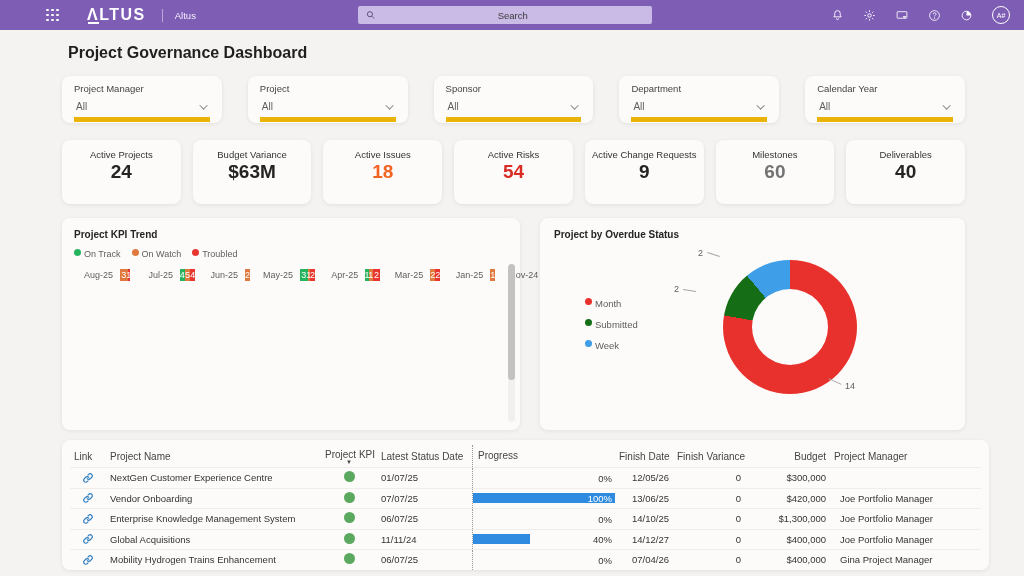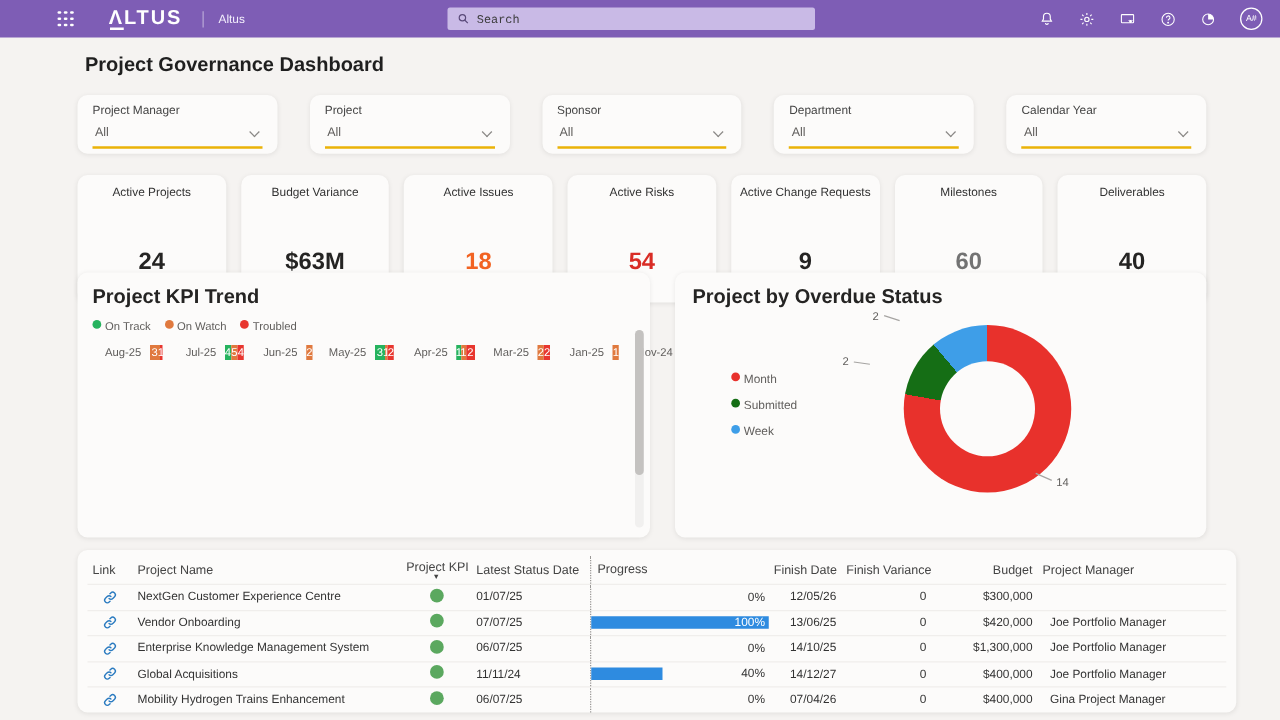--- a/index.html
+++ b/index.html
@@ -9,46 +9,46 @@
 
   
   .topbar { position:absolute; left:0; top:0; width:1024px; height:30px; background:#7E5DB5; display:flex; align-items:center; padding:0 14px; }
   .waffle { display:grid; grid-template-columns:repeat(3,3px); grid-template-rows:repeat(3,3px); gap:2px; margin-left:32px; cursor:pointer; }
   .waffle i { width:2.5px; height:2.5px; background:#fff; border-radius:50%; }
   .logo { position:relative; color:#fff; font-size:16px; font-weight:bold; letter-spacing:1.5px; margin-left:28px; }
   .logo-underline { position:absolute; left:1px; bottom:0px; width:11px; height:2px; background:#fff; }
   .tb-divider { width:1px; height:13px; background:rgba(255,255,255,.45); margin-left:16px; }
   .app-name { color:#f2eefc; font-size:9.5px; margin-left:12px; }
   .search { position:absolute; left:358px; top:6px; width:294px; height:18px; background:#C9BAE6; border:none; border-radius:2px; display:flex; align-items:center; padding:0 8px; gap:6px; }
-  .search input { border:none; background:transparent; outline:none; font-family:Liberation Mono, monospace; font-size:9.5px; color:#3b3b3b; width:100%; }
+  .search input { border:none; background:transparent; outline:none; font-family:Liberation Sans, sans-serif; font-size:9.5px; color:#3b3b3b; width:100%;text-align:center; }
   .search input::placeholder { color:#3b3b3b; }
   .tb-icons { position:absolute; right:14px; top:0; height:30px; display:flex; align-items:center; gap:19px; }
   .tb-icons svg { display:block; cursor:pointer; }
   .avatar { width:18px; height:18px; border:1px solid #fff; border-radius:50%; color:#fff; font-size:7px; display:flex; align-items:center; justify-content:center; cursor:pointer; }
 
   
   .page-title { position:absolute; left:68px; top:44px; font-size:16px; font-weight:bold; color:#1F1F1F; }
   .card { background:#FCFBFA; border-radius:8px; box-shadow:0 1px 4px rgba(0,0,0,.08); }
 
   
   .filter-bar { position:absolute; left:62px; top:76px; width:903px; height:47px; display:grid; grid-template-columns:repeat(5,1fr); gap:26px; }
   .fcard { padding:7px 12px 0 12px; }
   .flabel { font-size:9.5px; color:#444; }
-  .fdrop { margin-top:7px; border-bottom:2px solid #eab308; display:flex; justify-content:space-between; align-items:center; font-size:10px; color:#605E5C; padding:0 2px 5px 2px; cursor:pointer; }
+  .fdrop { margin-top:7px; border-bottom:5px solid #eab308; display:flex; justify-content:space-between; align-items:center; font-size:10px; color:#605E5C; padding:0 2px 5px 2px; cursor:pointer; }
   .chev { width:6px; height:6px; border-left:1.4px solid #8A8886; border-bottom:1.4px solid #8A8886; transform:rotate(-45deg) translateY(-2px); }
 
   
   .kpi-row { position:absolute; left:62px; top:140px; width:903px; height:64px; display:grid; grid-template-columns:repeat(7,1fr); gap:12px; }
-  .kcard { display:flex; flex-direction:column; align-items:center; padding:9px 4px 21px 4px; text-align:center;gap:39px; }
+  .kcard { display:flex; flex-direction:column; align-items:center; padding:9px 4px 21px 4px; text-align:center; }
   .klabel { font-size:9.5px; color:#333; line-height:1.2; }
   .kvalue { font-size:19px; font-weight:bold; color:#252423; margin-top:auto; margin-bottom:auto; }
 
   
   .charts-row { position:absolute; left:62px; top:218px; width:903px; height:212px; display:flex; gap:20px; }
-  .chart-title { font-size:16px; font-weight:bold; color:#252423; }
+  .chart-title { font-size:10px; font-weight:bold; color:#252423; }
   .trend-card { width:458px; position:relative; padding:11px 12px; }
   .trend-legend { margin-top:9px; display:flex; gap:11px; font-size:9px; color:#605E5C; align-items:center; }
   .lgd { display:flex; gap:3px; cursor:pointer; }
   .dot7 { width:7px; height:7px; border-radius:50%; }
   .trend-rows { margin-top:10px; display:flex; gap:4px; padding-right:24px; }
   .trow2 { display:flex; align-items:center; height:12px; }
   .tlabel { width:46px; text-align:right; font-size:9px; color:#605E5C; padding-right:7px; flex:none; }
   .tbars { flex:1; display:flex; height:12px; }
   .tseg { height:100%; display:flex; align-items:center; justify-content:center; color:#fff; font-size:9px; cursor:pointer; }
   .trend-scrollbar { position:absolute; right:5px; top:46px; width:7px; height:158px; background:#F1F0EF; border-radius:4px; }

